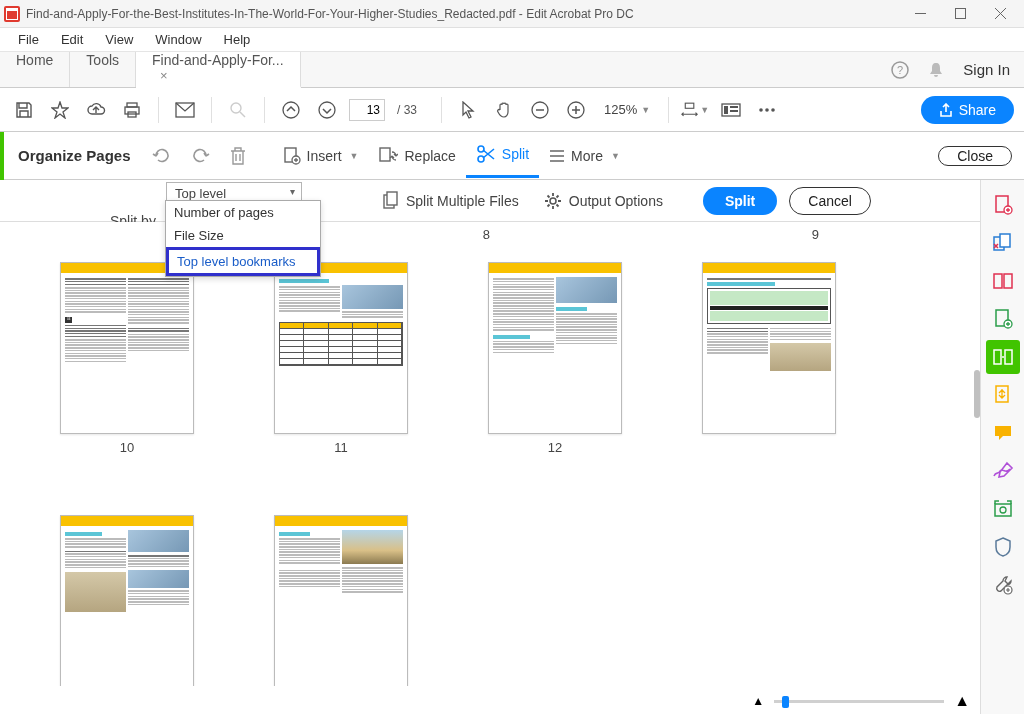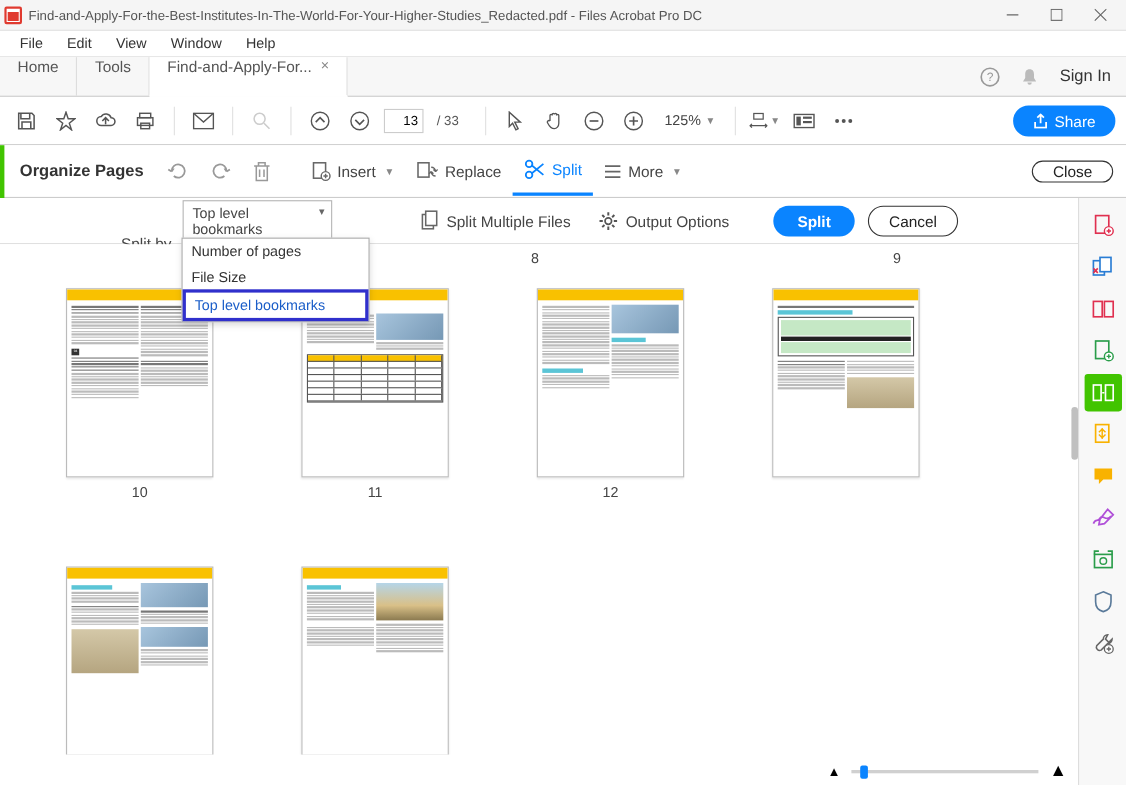--- a/index.html
+++ b/index.html
@@ -13,21 +13,21 @@
 .title-bar .win-btn { width: 40px; height: 28px; display: flex; align-items: center; justify-content: center; color: #666; font-size: 13px; }
 .title-bar .win-btn svg { width: 11px; height: 11px; }
 
 
 .menu-bar { height: 24px; display: flex; align-items: center; padding: 0 8px; gap: 2px; border-bottom: 1px solid #e5e5e5; }
 .menu-bar .menu-item { padding: 2px 10px; font-size: 13px; color: #333; }
 
 
 .tabs-bar { height: 36px; display: flex; align-items: stretch; border-bottom: 1px solid #ccc; background: #f7f7f7; }
 .tabs-bar .tab { padding: 0 16px; display: flex; align-items: flex-start; font-size: 14px; color: #555; border-right: 1px solid #ddd; position: relative; }
-.tabs-bar .tab.active { background: #fff; border-bottom: 2px solid #fff; margin-bottom: -1px; }
+.tabs-bar .tab.active { background: #fff; border-bottom: 2px solid #fff; margin-bottom: -1px; flex-direction: column; }
 .tabs-bar .tab .close { margin-left: 8px; font-size: 13px; color: #888; }
 .tabs-bar .spacer { flex: 1; }
 .tabs-bar .right-icons { display: flex; align-items: center; gap: 18px; padding-right: 14px; }
 .tabs-bar .right-icons .icon { color: #888; }
 .tabs-bar .sign-in { font-size: 15px; color: #333; font-weight: 500; }
 
 
 .main-toolbar { height: 44px; display: flex; align-items: center; padding: 0 10px; gap: 8px; border-bottom: 1px solid #ccc; }
 .main-toolbar .tb-btn { width: 28px; height: 28px; display: flex; align-items: center; justify-content: center; color: #555; }
 .main-toolbar .tb-btn.disabled { color: #ccc; }
@@ -49,21 +49,21 @@
 .organize-bar .og-tool.active { color: #0a84ff; border-bottom: 3px solid #0a84ff; }
 .organize-bar .og-tool.active svg { stroke: #0a84ff; }
 .organize-bar .og-dropdown-arrow { font-size: 9px; color: #888; margin-left: 2px; }
 .close-pill { margin-left: auto; border: 1.5px solid #333; border-radius: 18px; padding: 1px 18px; font-size: 14px; color: #222; font-weight: 500; }
 
 
 .split-bar { height: 42px; display: flex; align-items: center; padding-left: 110px; background: #fff; border-bottom: 1px solid #ddd; position: relative; }
 .split-bar .label { font-size: 14px; color: #444; margin-right: 10px; margin-top: 40px; }
 .split-bar .split-select { border: 1px solid #b5b5b5; padding: 3px 24px 3px 8px; font-size: 13px; color: #444; position: relative; width: 136px; }
 .split-bar .split-select::after { content: "▾"; position: absolute; right: 6px; top: 3px; font-size: 10px; color: #666; }
-.split-bar .dropdown-menu { position: absolute; top: 36px; left: 165px; width: 171px; background: #fff; border: 1px solid #aaa; z-index: 100; box-shadow: 0 2px 6px rgba(0,0,0,0.15); }
+.split-bar .dropdown-menu { position: absolute; top: 20px; left: 165px; width: 156px; background: #fff; border: 1px solid #aaa; z-index: 100; box-shadow: 0 2px 6px rgba(0,0,0,0.15); }
 .split-bar .dropdown-menu .dd-item { padding: 4px 8px; font-size: 13px; color: #333; }
 .split-bar .dropdown-menu .dd-item.selected { border: 3px solid #3030cc; color: #1a5dc8; }
 .split-bar .sb-action { display: flex; align-items: center; gap: 6px; font-size: 14px; color: #444; margin-left: 50px; }
 .split-btn { background: #0a84ff; color: #fff; border-radius: 18px; padding: 6px 22px; font-size: 14px; font-weight: 600; margin-left: 40px; }
 .cancel-btn { border: 1.5px solid #333; border-radius: 18px; padding: 5px 18px; font-size: 14px; margin-left: 12px; color: #222; font-weight: 500; }
 
 
 .content-area { position: absolute; top: 222px; left: 0; right: 44px; bottom: 28px; overflow: hidden; background: #fff; }
 .thumb-grid { padding: 10px 60px; display: flex; flex-wrap: wrap; gap: 60px 80px; }
 .thumb-item { display: flex; flex-direction: column; align-items: center; }
@@ -102,21 +102,21 @@
 .green-box { background: #c5e8c5; }
 .building { background: linear-gradient(180deg, #d4c8a8, #b5a580); }
 
 svg { display: block; }
 </style>
 </head>
 <body>
 
 <div class="title-bar">
   <div class="app-icon"></div>
-  <div class="title-text">Find-and-Apply-For-the-Best-Institutes-In-The-World-For-Your-Higher-Studies_Redacted.pdf - Files Acrobat Pro DC</div>
+  <div class="title-text">Find-and-Apply-For-the-Best-Institutes-In-The-World-For-Your-Higher-Studies_Redacted.pdf - Edit Acrobat Pro DC</div>
   <div class="win-btn">
       <svg viewBox="0 0 11 11">
         <path d="M0 5.5 H11" stroke="#666" stroke-width="1"></path>
       </svg>
     </div>
   <div class="win-btn">
       <svg viewBox="0 0 11 11">
         <rect x="0.5" y="0.5" width="10" height="10" fill="none" stroke="#666"></rect>
       </svg>
     </div>

